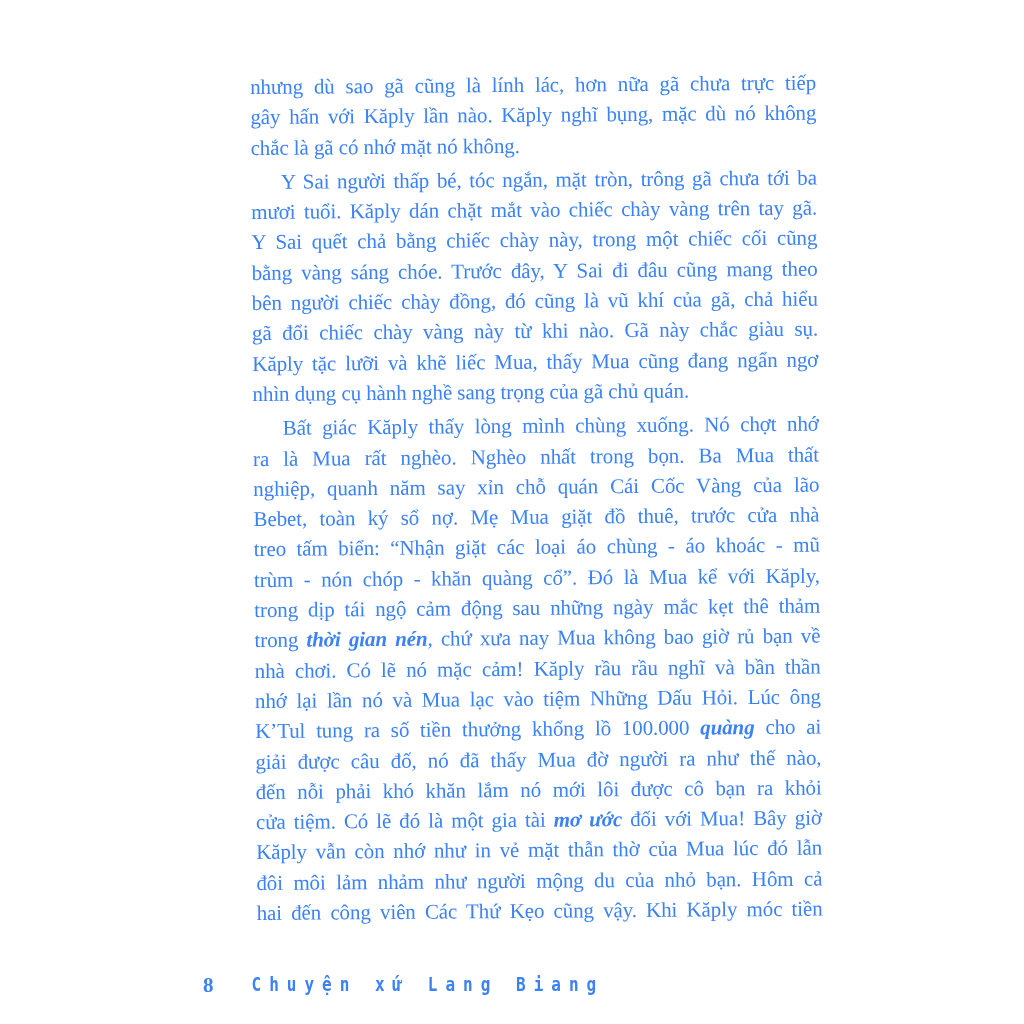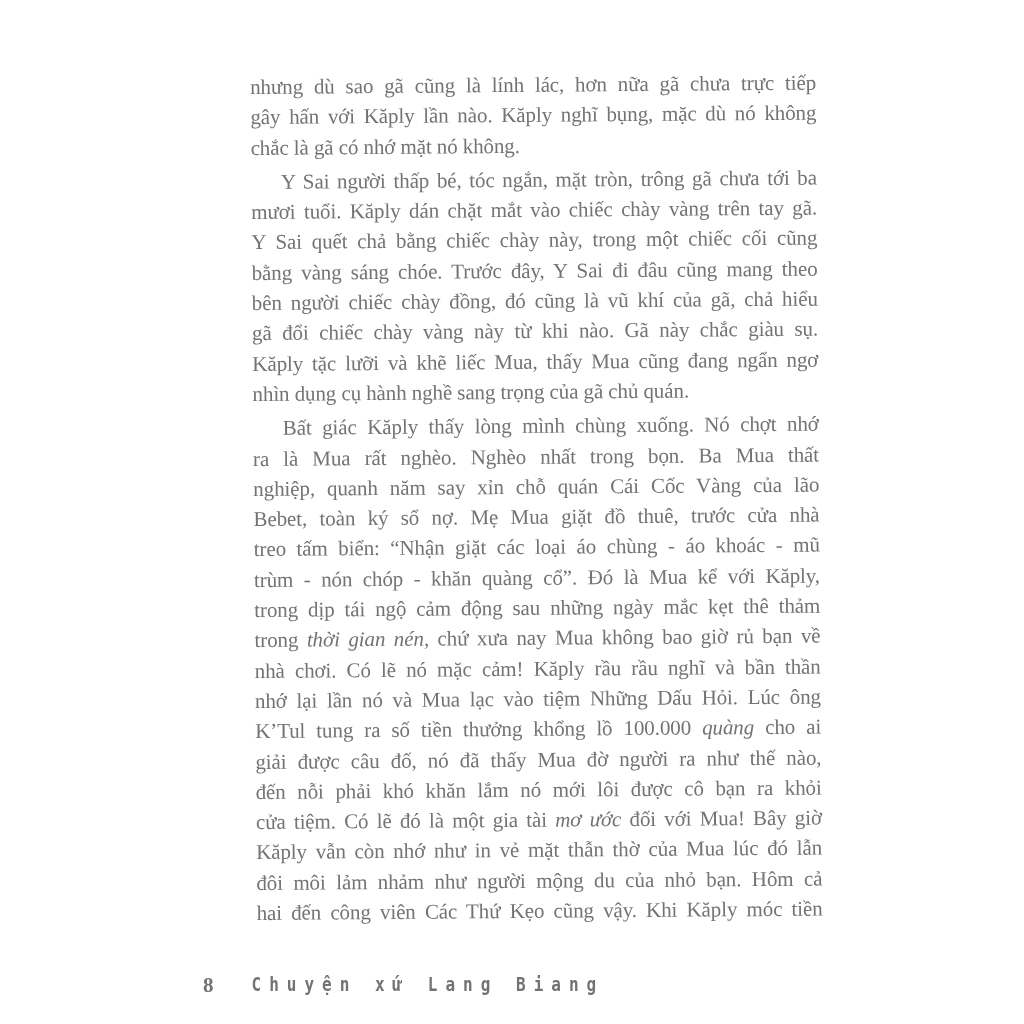--- a/index.html
+++ b/index.html
@@ -7,21 +7,21 @@
     padding: 0;
     background: #ffffff;
   }
   .page {
     position: relative;
     width: 1024px;
     height: 1024px;
     background: #ffffff;
     overflow: hidden;
     font-family: "Liberation Serif", "DejaVu Serif", serif;
-    color: #737373;
+    color: #3b82f6;
   }
   .text-block {
     position: absolute;
     left: 250px;
     top: 72px;
     width: 566px;
     font-size: 21px;
     line-height: 30.3px;
     transform: rotate(-0.45deg);
     transform-origin: 0 0;
@@ -32,21 +32,21 @@
     text-align: justify;
     text-align-last: justify;
     white-space: normal;
     letter-spacing: -0.1px;
   }
   .line.noJustify {
     text-align: left;
     text-align-last: left;
   }
   .line.indent { text-indent: 30px; }
-  .line em { font-style: italic; }
+  .line em { font-style: italic; font-weight: bold; }
   .footer {
     position: absolute;
     left: 203px;
     top: 973px;
     display: flex;
     align-items: baseline;
   }
   .page-num {
     font-family: "Liberation Serif", "DejaVu Serif", serif;
     font-size: 21px;

